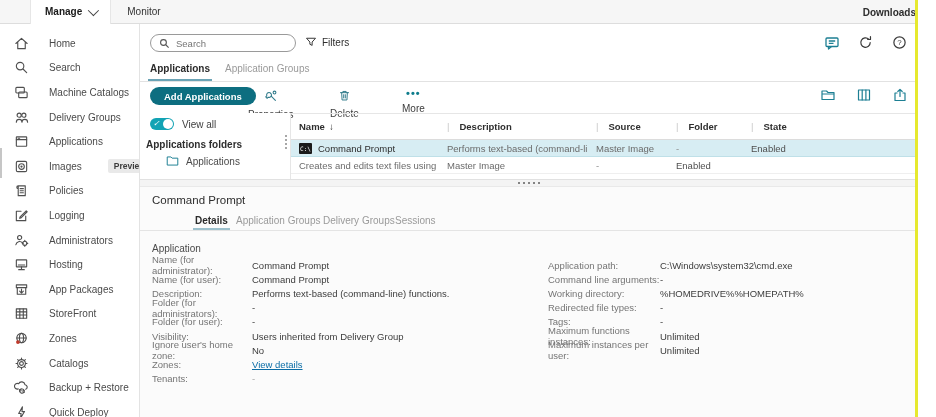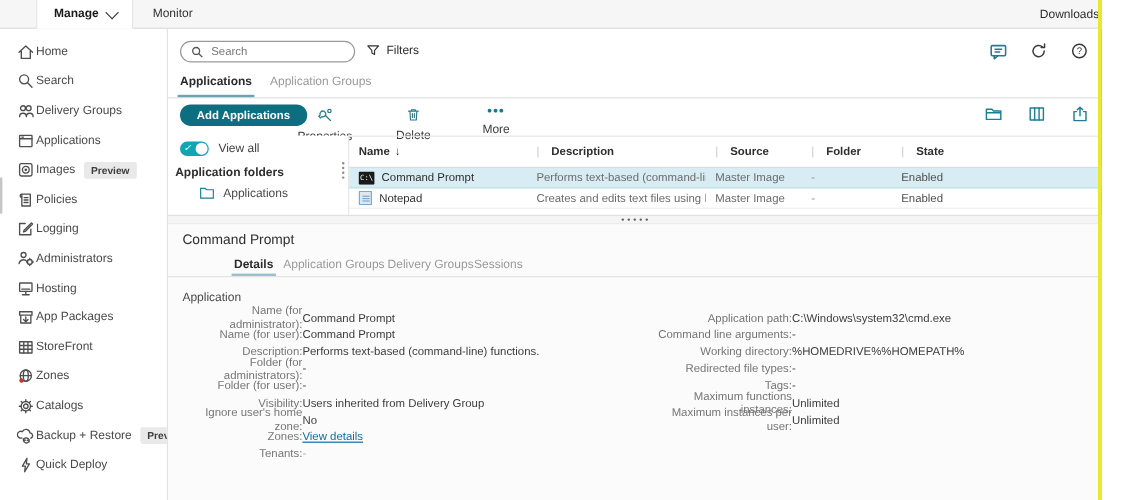--- a/index.html
+++ b/index.html
@@ -4,26 +4,26 @@
 <style>
   * { margin:0; padding:0; box-sizing:border-box; }
   html,body { width:936px; height:417px; }
   body { font-family:"Liberation Sans", sans-serif; font-size:10px; color:#404040; background:#fff; overflow:hidden; }
   .screen { position:relative; width:918px; height:417px; background:#c2410c; overflow:hidden; }
 
   
   .topbar { position:absolute; left:0; top:0; width:936px; height:24px; background:#f6f6f6; border-bottom:1px solid #ddd; display:flex; align-items:center; }
   .manage-tab { height:24px; margin-left:30px; padding:0 14px; background:#fff; border-left:1px solid #e6e6e6; border-right:1px solid #e6e6e6; display:flex; align-items:center; gap:6px; font-weight:700; color:#1a1a1a; cursor:pointer; }
   .monitor-tab { padding:0 16px; color:#333; cursor:pointer; }
-  .downloads { position:absolute; right:20px; top:0; height:24px; display:flex; align-items:center; color:#2e2e2e; cursor:pointer; }
+  .downloads { position:absolute; right:20px; top:0; height:24px; display:flex; align-items:center; color:#2e2e2e; cursor:pointer;font-weight:bold; }
   .chev { width:8px; height:8px; border-right:1.4px solid #444; border-bottom:1.4px solid #444; transform:rotate(45deg) translateY(-2px); }
 
   
   .sidebar { position:absolute; left:0; top:24px; bottom:0; width:140px; background:#fff; border-right:1px solid #e3e3e3; padding-top:7px; overflow:hidden; }
-  .side-item { height:24.6px; display:flex; align-items:center; gap:1px; padding-left:14px; cursor:pointer; color:#4a4a4a; }
+  .side-item { height:24.6px; display:flex; align-items:center; gap:20px; padding-left:14px; cursor:pointer; color:#4a4a4a; }
   .sicon { width:15px; height:15px; flex:0 0 15px; display:flex; align-items:center; justify-content:center; }
   .sicon svg { width:15px; height:15px; stroke:#4f4f4f; fill:none; stroke-width:1.2; stroke-linecap:round; stroke-linejoin:round; }
   .slabel { white-space:nowrap; }
   .badge { background:#e9e9e9; border-radius:2px; font-size:8.5px; font-weight:700; color:#3c3c3c; padding:2px 6px; margin-left:6px; }
   .side-scroll { position:absolute; left:0; top:124px; width:2px; height:30px; background:#c6c6c6; }
 
   
   .main { position:absolute; left:140px; top:24px; right:0; bottom:0; background:#fff; }
 
   .util-row { position:absolute; left:0; top:9px; right:0; height:24px; }
@@ -85,21 +85,21 @@
   .d-title { position:absolute; left:12px; top:7px; font-size:11.5px; color:#2e2e2e; }
   .d-tabs { position:absolute; left:0; right:0; top:28px; height:16px; border-bottom:1px solid #e4e4e4; }
   .dtab { position:absolute; top:0; cursor:pointer;margin-left:43px; }
   .dtab.active { font-weight:700; color:#2b2b2b; }
   .dtab.active::after { content:""; position:absolute; left:-2px; right:-2px; bottom:-4px; height:2px; background:#9cc0cc; }
   .dtab.inactive { color:#9a9a9a; }
   .d-section { position:absolute; left:12px; top:56px; color:#4a4a4a; }
   .fields { position:absolute; display:grid; grid-auto-rows:14.2px; align-items:center; font-size:9.5px; }
   .fields.left { left:12px; top:71px; grid-template-columns:100px auto; }
   .fields.right { left:408px; top:71px; grid-template-columns:112px auto; }
-  .f-label { color:#757575;text-align:right; }
+  .f-label { color:#757575; }
   .f-value { color:#3c3c3c; }
   .f-value.muted { color:#a8a8a8; }
   .f-value.link { color:#0b6da6; text-decoration:underline; cursor:pointer; width:max-content; }
 
   .yellow-stripe { position:absolute; right:0; top:0; width:3px; height:417px; background:#e6e92f; }
 </style>
 </head>
 <body>
 
 <div class="screen">
@@ -123,20 +123,29 @@
       <span class="slabel">Home</span>
     </div>
     <div class="side-item">
       <span class="sicon">
           <svg viewBox="0 0 16 16">
             <circle cx="6.5" cy="6.5" r="4"></circle>
             <path d="M9.6 9.6 L13.5 13.5"></path>
           </svg>
         </span>
       <span class="slabel">Search</span>
+    </div>
+    <div class="side-item">
+      <span class="sicon">
+          <svg viewBox="0 0 16 16">
+            <rect x="2" y="2.5" width="9" height="6" rx="1"></rect>
+            <rect x="5" y="7.5" width="9" height="6" rx="1"></rect>
+          </svg>
+        </span>
+      <span class="slabel">Machine Catalogs</span>
     </div>
     <div class="side-item">
       <span class="sicon">
           <svg viewBox="0 0 16 16">
             <circle cx="5.5" cy="5.5" r="2.2"></circle>
             <circle cx="10.5" cy="5.5" r="2.2"></circle>
             <path d="M2.5 13 a3 3 0 0 1 6 0 M8.5 13 a3 3 0 0 1 6 0"></path>
           </svg>
         </span>
       <span class="slabel">Delivery Groups</span>
@@ -347,21 +356,21 @@
     </div>
 
     <div class="folders-panel">
       <div class="toggle-row">
         <span class="toggle">
           <i class="tick">✓</i>
           <i class="knob"></i>
         </span>
         <span>View all</span>
       </div>
-      <div class="fp-header">Application folders</div>
+      <div class="fp-header">Applications folders</div>
       <div class="kebab">
           <i></i>
           <i></i>
           <i></i>
           <i></i>
         </div>
       <div class="folder-item">
         <svg viewBox="0 0 16 14">
             <path d="M1.5 2 H6 L7.5 3.5 H14.5 V12 H1.5 Z"></path>
           </svg>
@@ -396,24 +405,20 @@
         <div class="cell c-name">
           <span class="app-ico-cmd">C:\</span>
           <span>Command Prompt</span>
         </div>
         <div class="cell c-desc">Performs text-based (command-line) functions.</div>
         <div class="cell c-src">Master Image</div>
         <div class="cell c-folder">-</div>
         <div class="cell c-state">Enabled</div>
       </div>
       <div class="t-row data-row">
-        <div class="cell c-name">
-          <span class="app-ico-pad"></span>
-          <span>Notepad</span>
-        </div>
         <div class="cell c-desc">Creates and edits text files using basic text form...</div>
         <div class="cell c-src">Master Image</div>
         <div class="cell c-folder">-</div>
         <div class="cell c-state">Enabled</div>
       </div>
     </div>
 
     <div class="splitter">
         <i></i>
         <i></i>

